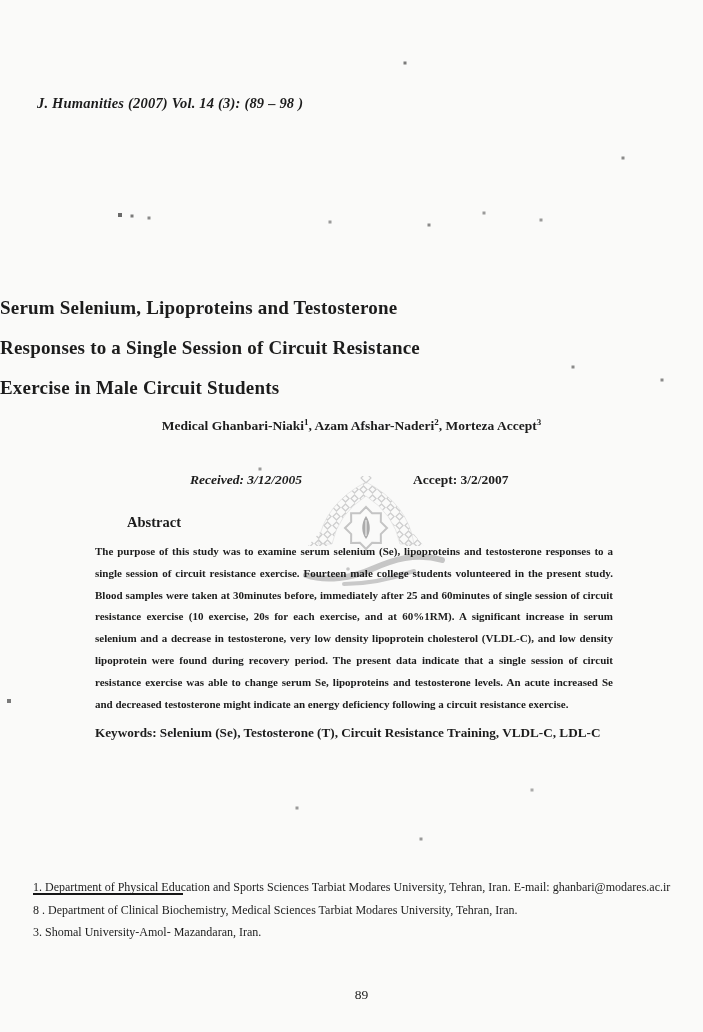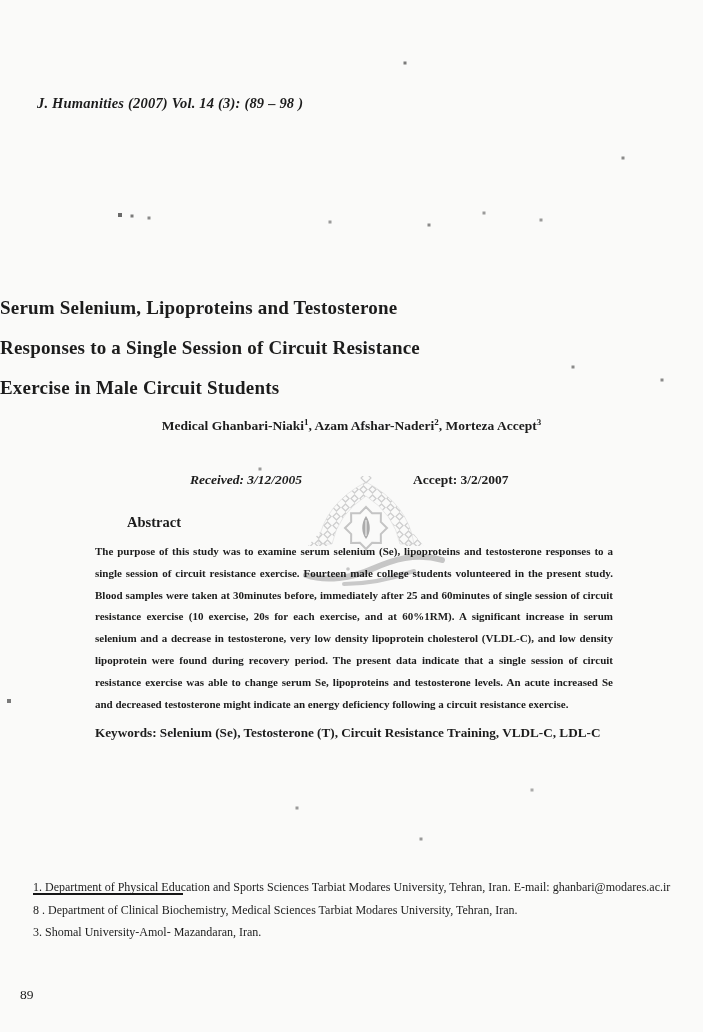--- a/index.html
+++ b/index.html
@@ -37,21 +37,21 @@
   }
   .footnote-rule{
     position:absolute;left:33px;top:893px;width:150px;height:2px;background:#161616;
   }
   .footnotes{
     position:absolute;left:33px;top:876px;width:665px;
     font-size:12px;line-height:22.5px;
   }
   .footnotes .fn{white-space:nowrap;}
   .page-number{
-    position:absolute;left:0;right:0;top:987px;font-size:13.5px;padding-left:20px;
+    position:absolute;left:0;right:0;top:987px;text-align:center;font-size:13.5px;padding-left:20px;
   }
   .watermark{position:absolute;left:296px;top:476px;width:160px;height:120px;}
   
   .specks{
     position:absolute;left:0;top:0;width:2px;height:2px;background:transparent;
     box-shadow:
       404px 62px 0 0.5px #7a7a7a,
       622px 157px 0 0.5px #8a8a8a,
       119px 214px 0 1px   #6a6a6a,
       131px 215px 0 0.5px #7a7a7a,

